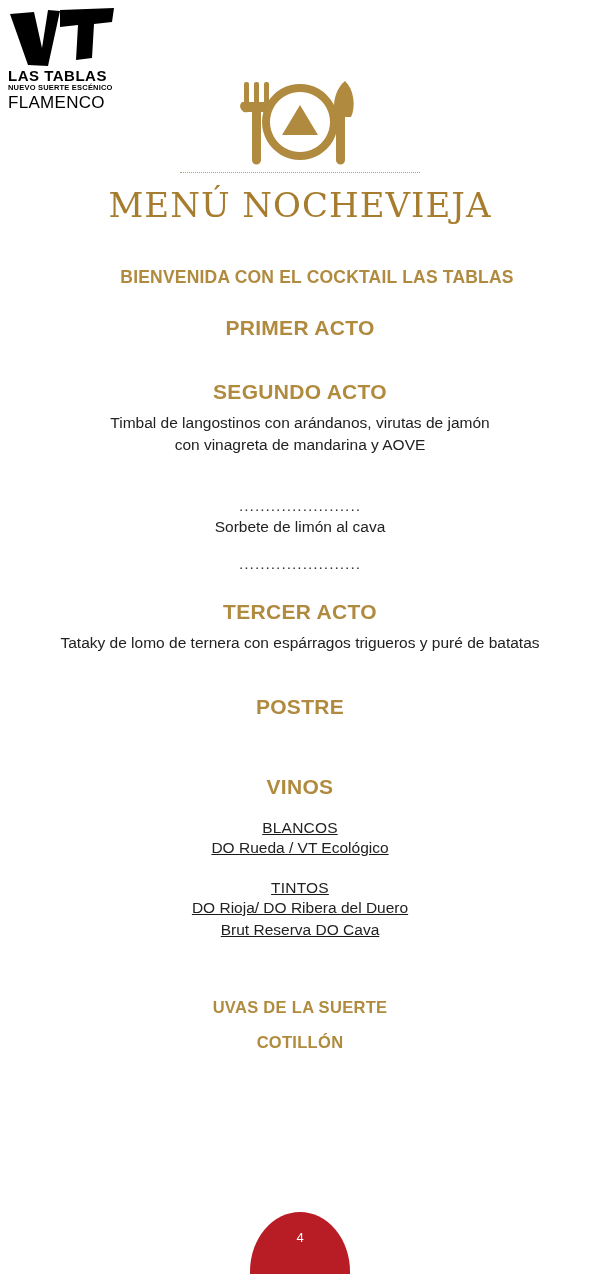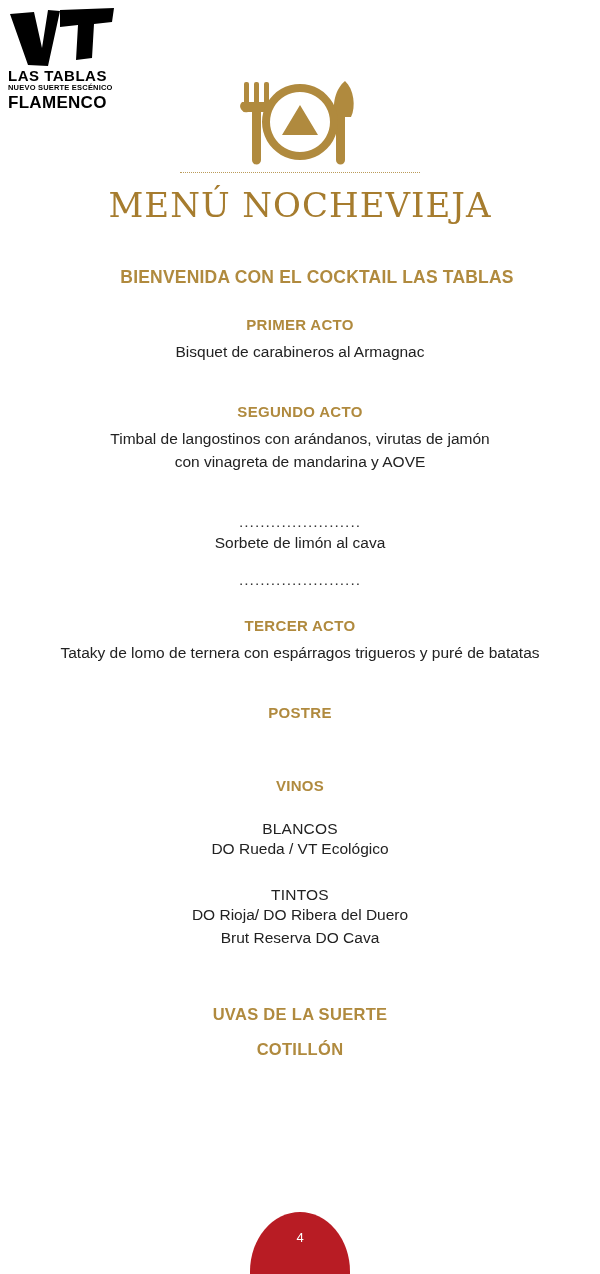--- a/index.html
+++ b/index.html
@@ -42,21 +42,21 @@
   .logo-line2 {
     font-family: "Liberation Sans", sans-serif;
     font-weight: bold;
     font-size: 7.5px;
     letter-spacing: 0.2px;
     color: #000;
     line-height: 1.3;
   }
   .logo-line3 {
     font-family: "Liberation Sans", sans-serif;
-    font-weight: bold;
+    font-weight: normal;
     font-size: 17px;
     letter-spacing: 0.3px;
     color: #000;
     line-height: 1;
     margin-top: 1px;
   }
 
   
   .content {
     position: absolute;
@@ -92,21 +92,21 @@
   .welcome {
     margin-top: 42px;
     font-size: 17.5px;
     font-weight: bold;
     color: #b08a3e;
     letter-spacing: 0.2px;
     padding-left: 34px;
   }
 
   .act-head {
-    font-size: 15px;
+    font-size: 21px;
     font-weight: bold;
     color: #b08a3e;
     letter-spacing: 0.3px;
   }
 
   .act-body {
     font-size: 15.5px;
     color: #222;
     line-height: 1.45;
     margin-top: 8px;
@@ -119,21 +119,22 @@
     line-height: 1.1;
   }
 
   .sorbet-text {
     font-size: 15.5px;
     color: #222;
     margin: 4px 0 19px;
   }
 
   .wine-group {
-    margin-top: 26px;
+    margin-top: 20px;
+    text-decoration: underline;
   }
   .wine-head {
     font-size: 15.5px;
     color: #222;
     letter-spacing: 0.2px;
   }
   .wine-line {
     font-size: 15.5px;
     color: #222;
     line-height: 1.45;
@@ -207,21 +208,20 @@
 
   <div class="dotted-rule"></div>
 
   <div class="menu-title">MENÚ NOCHEVIEJA</div>
 
   <div class="welcome">BIENVENIDA CON EL COCKTAIL LAS TABLAS</div>
 
   <div class="spacer-md"></div>
 
   <div class="act-head">PRIMER ACTO</div>
-  <div class="act-body">Bisquet de carabineros al Armagnac</div>
 
   <div class="spacer-lg"></div>
 
   <div class="act-head">SEGUNDO ACTO</div>
   <div class="act-body">
     <div>Timbal de langostinos con arándanos, virutas de jamón</div>
     <div>con vinagreta de mandarina y AOVE</div>
   </div>
 
   <div class="spacer-lg"></div>

